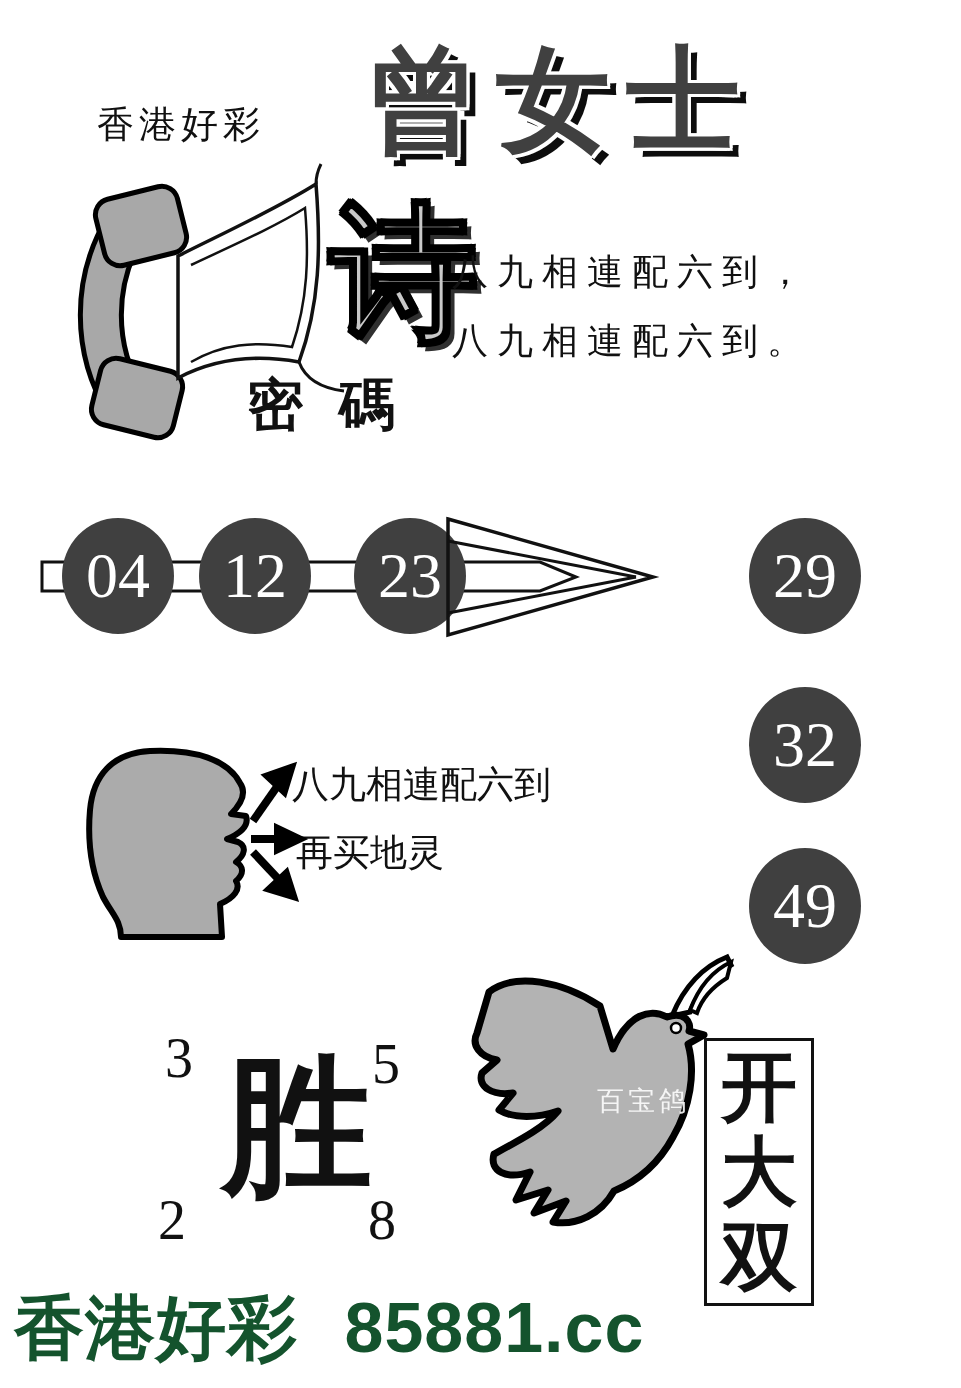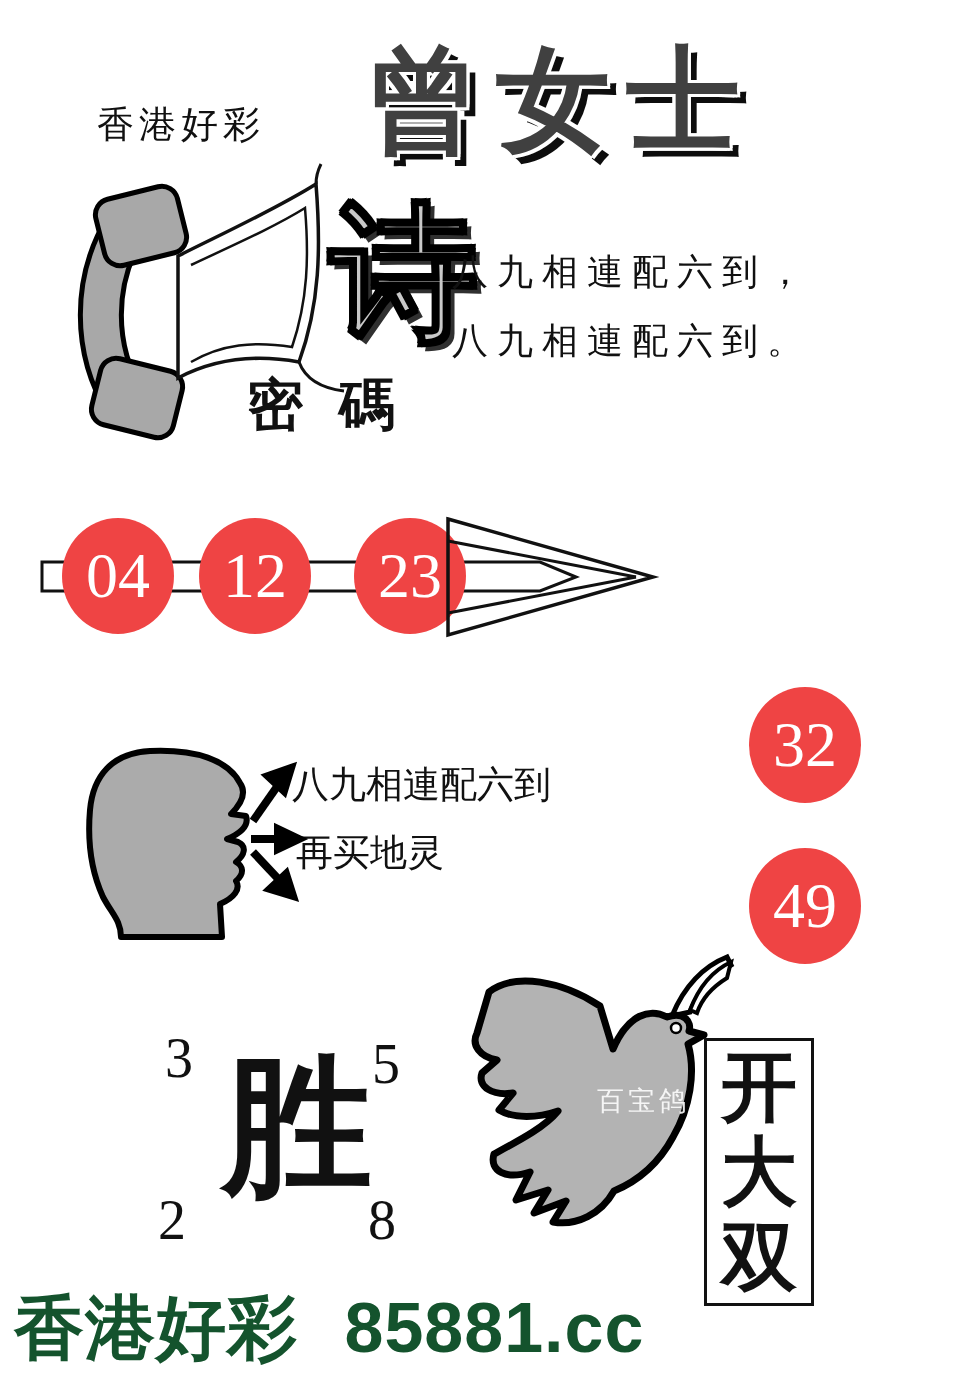--- a/index.html
+++ b/index.html
@@ -28,21 +28,21 @@
   .rat{left:252px;top:252px;}
   .monkey{left:186px;top:308px;}
   .poem{left:452px;top:224px;font-size:36px;letter-spacing:9px;white-space:nowrap;margin-top:30px;}
   .poem .l2{margin-top:33px;}
   .coderow{left:247px;top:377px;display:flex;align-items:flex-start;}
   .codelabel{font-size:56px;font-weight:bold;letter-spacing:36px;}
   .codevalue{font-size:76px;margin-left:-6px;}
 
   
   .num-circle{
-    position:absolute;width:112px;height:116px;border-radius:50%;background:#ef4444;
+    position:absolute;width:112px;height:116px;border-radius:50%;background:#404040;
     color:#fff;display:flex;align-items:center;justify-content:center;
     font-size:64px;z-index:2;
   }
   .c04{left:62px;top:518px;}  .c12{left:199px;top:518px;} .c23{left:354px;top:518px;}
   .c29{left:749px;top:518px;} .c32{left:749px;top:687px;} .c49{left:749px;top:848px;}
 
   
   .speech1{left:292px;top:766px;font-size:37px;white-space:nowrap;}
   .speech2{left:296px;top:834px;font-size:37px;white-space:nowrap;}
 
@@ -129,20 +129,21 @@
     <div class="l1">八九相連配六到，</div>
     <div class="l2">八九相連配六到。</div>
   </div>
   <div class="abs coderow">
     <span class="codelabel">密碼</span>
   </div>
 
   <div class="num-circle c04">04</div>
   <div class="num-circle c12">12</div>
   <div class="num-circle c23">23</div>
+  <div class="num-circle c29">29</div>
   <div class="num-circle c32">32</div>
   <div class="num-circle c49">49</div>
 
   <svg class="z3" width="961" height="1388" viewBox="0 0 961 1388">
     <g fill="none" stroke="#111">
       <polygon points="448,519 653,577 448,635" stroke-width="3.5"></polygon>
       <line x1="448" y1="541" x2="636" y2="577" stroke-width="3"></line>
       <line x1="448" y1="613" x2="636" y2="577" stroke-width="3"></line>
     </g>
   </svg>

